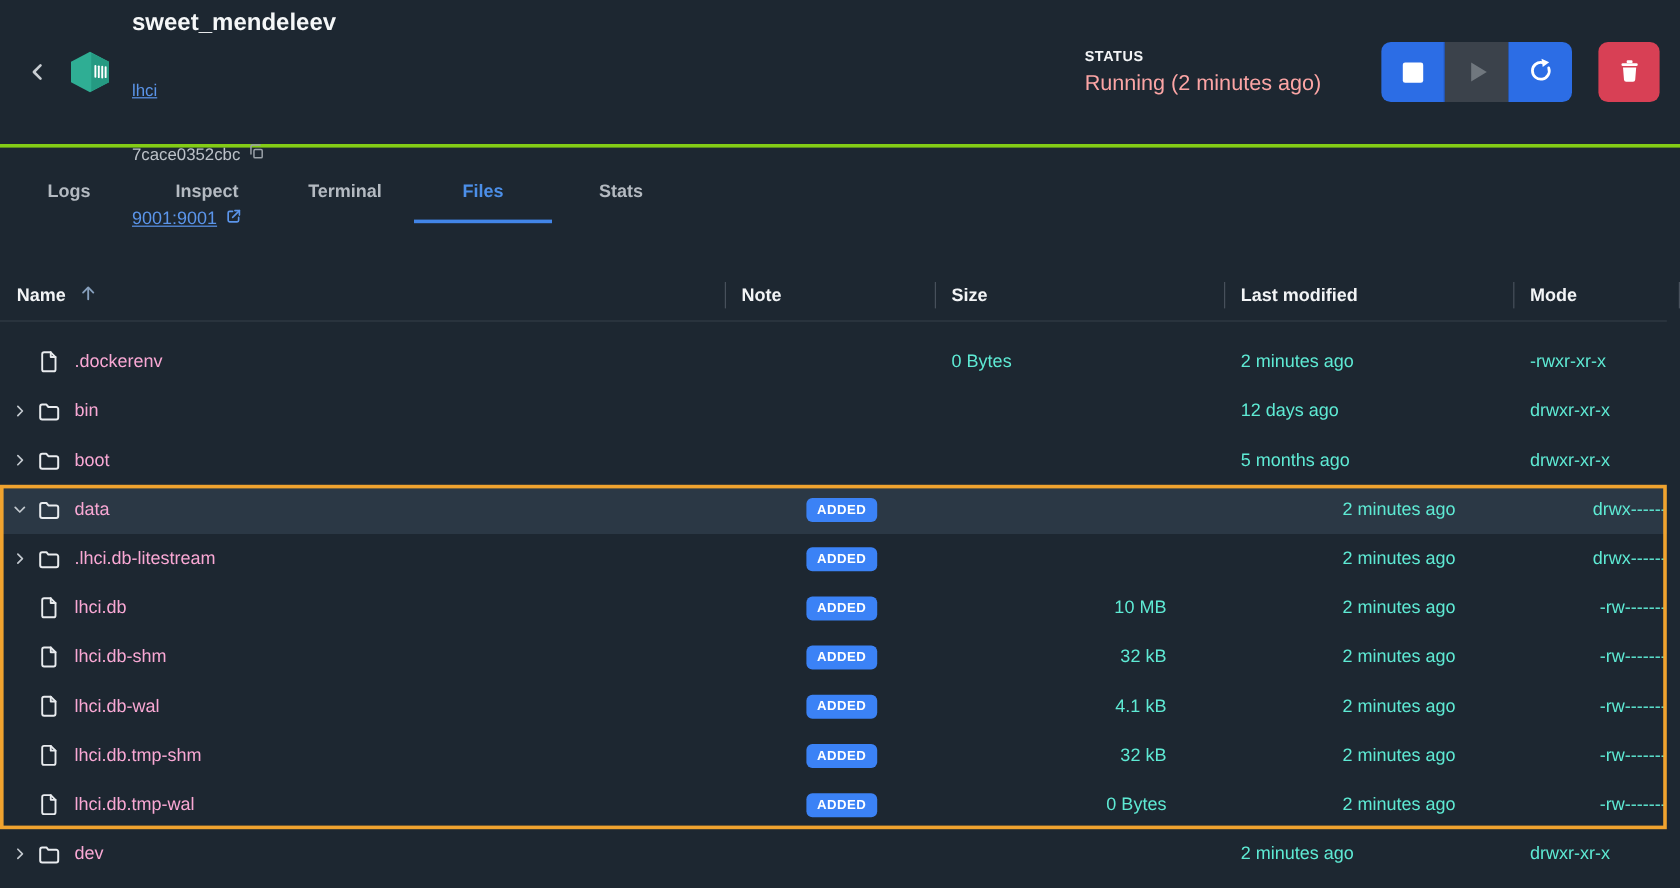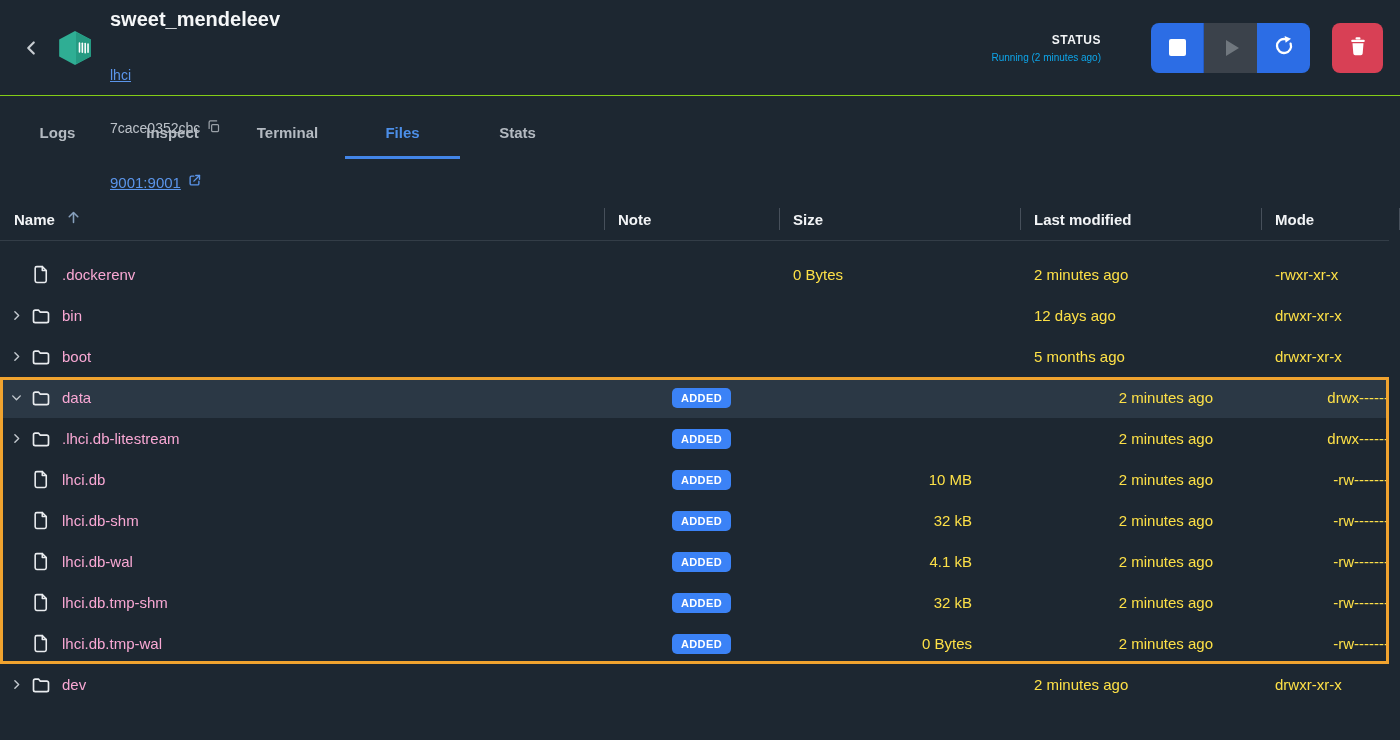--- a/index.html
+++ b/index.html
@@ -3,33 +3,33 @@
 <meta charset="utf-8">
 <style>
   * { margin:0; padding:0; box-sizing:border-box; }
   html,body { width:1400px; height:740px; overflow:hidden; }
   body {
     background:#1d2731; color:#e9ecef;
     font-family:"Liberation Sans", sans-serif; font-size:15px;
   }
 
   
-  .hdr { height:96px; border-bottom:1px solid #84cc16; display:flex; align-items:center; padding:0 17px 0 18px;text-align:right; }
+  .hdr { height:123px; border-bottom:3px solid #84cc16; display:flex; align-items:center; padding:0 17px 0 18px; }
   .back { width:26px; height:26px; display:flex; align-items:center; justify-content:center; cursor:pointer; margin-top:4px; }
   .cube { margin:4px 0 0 12px; }
   .idblock { margin-left:16px; align-self:flex-start; padding-top:8px; }
   .title { font-size:20px; font-weight:700; color:#f5f7f8; margin-bottom:7px; }
   .idrow { margin-bottom:6px; font-size:14px; display:flex; align-items:center; gap:6px;margin-top:36px; }
   a.lnk { color:#5b95ea; text-decoration:underline; cursor:pointer; }
   .hash { color:#bcc2c9; }
   .portrow { font-size:15px; }
   .spacer { flex:1; }
   .status { margin-right:50px; }
   .status-label { font-size:12px; font-weight:700; letter-spacing:.5px; color:#f2f4f6; margin-bottom:5px; }
-  .status-value { font-size:10px; color:#0ea5e9; }
+  .status-value { font-size:18px; color:#fca5a5; }
   .btngroup { display:flex; border-radius:8px; overflow:hidden; }
   .ctrl { width:53px; height:50px; display:flex; align-items:center; justify-content:center; cursor:pointer; border:none; }
   .ctrl.blue { background:#2c6de5; }
   .ctrl.disabled { background:#3b424b; cursor:default; }
   .ctrl.stop { border-right:1px solid #245bc4; }
   .stop-sq { width:17px; height:17px; background:#fff; border-radius:2px; }
   .play-tri { width:0; height:0; border-left:13px solid #70777e; border-top:8px solid transparent; border-bottom:8px solid transparent; margin-left:3px; }
   .del { width:51px; height:50px; background:#d84055; border-radius:8px; margin-left:22px; display:flex; align-items:center; justify-content:center; cursor:pointer; border:none; }
 
   
@@ -50,21 +50,21 @@
   .row { height:41px; cursor:pointer; }
   .row.selected { background:#2b3845; }
   .group-box { outline:3px solid #f0a32f; outline-offset:-3px;text-align:right; }
   .name-cell { display:flex; align-items:center; padding-left:8px; }
   .name-cell.ind1 { padding-left:18px; }
   .chev { width:17px; height:17px; display:flex; align-items:center; justify-content:center; flex:none; cursor:pointer; }
   .chev.down svg { transform:rotate(90deg); }
   .ficon { width:22px; height:22px; margin-left:5px; display:flex; align-items:center; justify-content:center; flex:none; }
   .fname { margin-left:10px; color:#f9a8d4; }
   .badge { display:inline-block; background:#3b82f6; color:#fff; font-size:11px; font-weight:700; letter-spacing:.4px; padding:4px 9px; border-radius:5px; }
-  .muted { color:#fde047; }
+  .muted { color:#5eead4; }
 </style>
 </head>
 <body>
 
 <div class="hdr">
   <div class="back">
     <span>
       <svg width="22" height="22" viewBox="0 0 24 24" fill="none" stroke="#c8cdd2" stroke-width="2.4" stroke-linecap="round" stroke-linejoin="round">
           <path d="M15 6l-6 6 6 6"></path>
         </svg>

